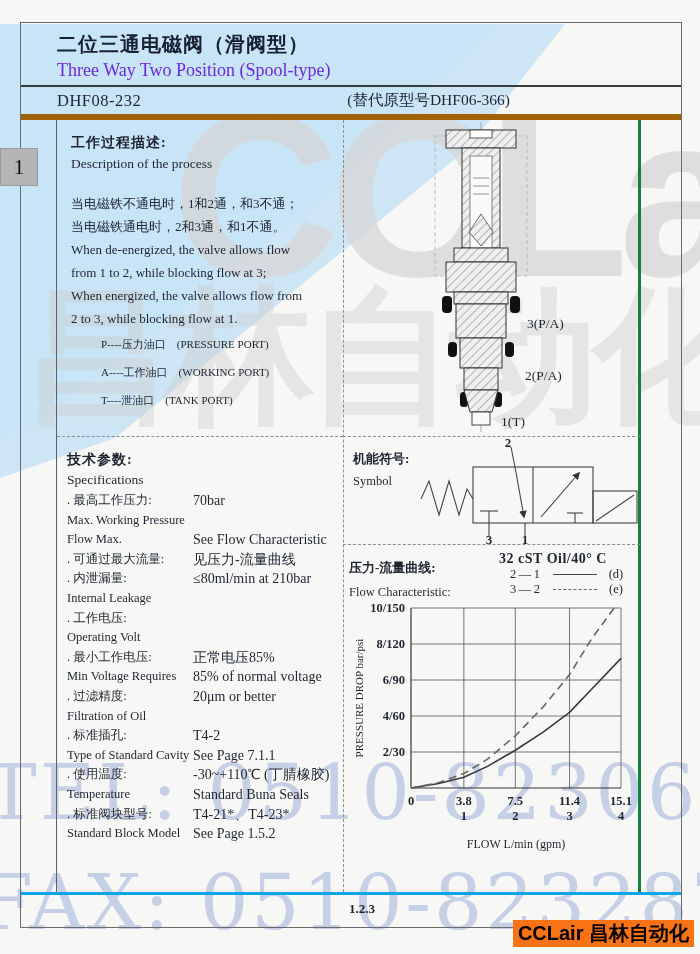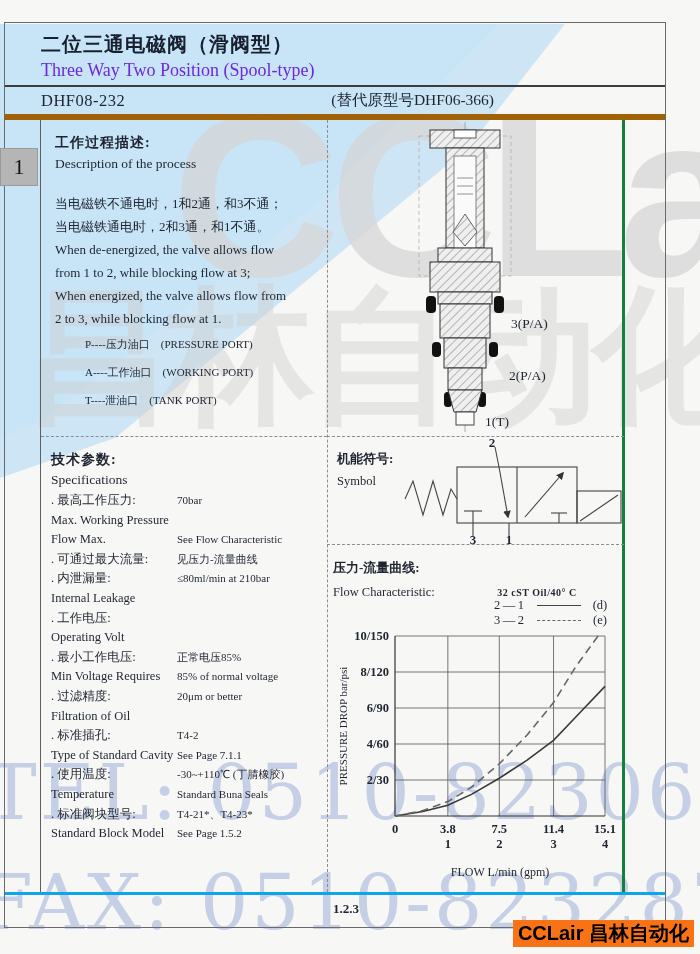--- a/index.html
+++ b/index.html
@@ -21,21 +21,21 @@
     font-size:232px; font-weight:bold; letter-spacing:-10px;
     color:rgba(213,213,213,0.75); }
   .wm-logo-cn { left:24px; top:258px; font-family:"Liberation Sans",sans-serif;
     font-size:148px; font-weight:bold; letter-spacing:-6px;
     color:rgba(205,205,205,0.42); }
   .wm-tel { left:-14px; top:748px; font-family:"DejaVu Serif", serif;
     font-size:76px; letter-spacing:3px; color:rgba(148,168,214,0.5); }
   .wm-fax { left:-20px; top:858px; font-family:"DejaVu Serif", serif;
     font-size:76px; letter-spacing:3px; color:rgba(148,168,214,0.5); }
   
-  .sheet { position:absolute; left:4px; top:22px; width:662px; height:906px;
+  .sheet { position:absolute; left:20px; top:22px; width:662px; height:906px;
     border:1px solid #6a6a6a; z-index:2; }
   .titleblock { height:64px; padding:8px 0 0 36px; border-bottom:2px solid #3c3c3c; }
   .title-zh { font-size:20px; font-weight:bold; color:#16202f; letter-spacing:1px; }
   .title-en { font-size:18px; color:#6d28d9; margin-top:2px; }
   .modelrow { height:33px; display:flex; align-items:center;
     border-bottom:6px solid #a16207; font-size:16.5px; }
   .model-code { margin-left:36px; letter-spacing:0.5px; }
   .model-note { margin-left:206px; font-size:15.5px; }
   .mainarea { display:flex; height:772px; }
   .lmargin { width:36px; border-right:1px solid #5f5f5f; }
@@ -61,28 +61,28 @@
   .desc-h-zh { font-size:14px; font-weight:bold; letter-spacing:1px; }
   .desc-h-en { font-size:13.5px; margin-top:4px; }
   .desc-lines { margin-top:20px; }
   .desc-line { font-size:13px; line-height:23px; }
   .port-line { font-size:11px; line-height:28px; margin-left:30px; }
   
   .spec-h-zh { font-size:14px; font-weight:bold; letter-spacing:1px; line-height:21px; }
   .spec-h-en { font-size:13.5px; line-height:20px; margin-bottom:1px; }
   .spec-row { display:grid; grid-template-columns:126px 1fr; line-height:19.6px; }
   .spec-label { font-size:12.5px; white-space:nowrap; }
-  .spec-value { font-size:11px; white-space:nowrap; }
+  .spec-value { font-size:14px; white-space:nowrap; }
   
   .chart-head { display:flex; }
   .chart-head-left { width:118px; padding-top:8px; }
   .ch-zh { font-size:13px; font-weight:bold; }
   .ch-en { font-size:12.5px; margin-top:8px; }
   .chart-head-right { flex:1; text-align:center; }
-  .oil-title { font-size:10px; font-weight:bold; letter-spacing:0.5px;margin-top:36px; }
+  .oil-title { font-size:14px; font-weight:bold; letter-spacing:0.5px; }
   .legend-row { display:flex; align-items:center; justify-content:flex-end;
     padding-right:12px; font-size:12.5px; height:15px; }
   .legend-route { width:40px; text-align:center; }
   .legend-seg { width:44px; border-top:1.5px solid #444; margin:0 8px; }
   .legend-seg.dashed { border-top:1.5px dashed #666; }
   .legend-tag { width:22px; }
   svg text { fill:#1e2430; font-family:"Liberation Serif", serif; }
 </style>
 </head>
 <body>

